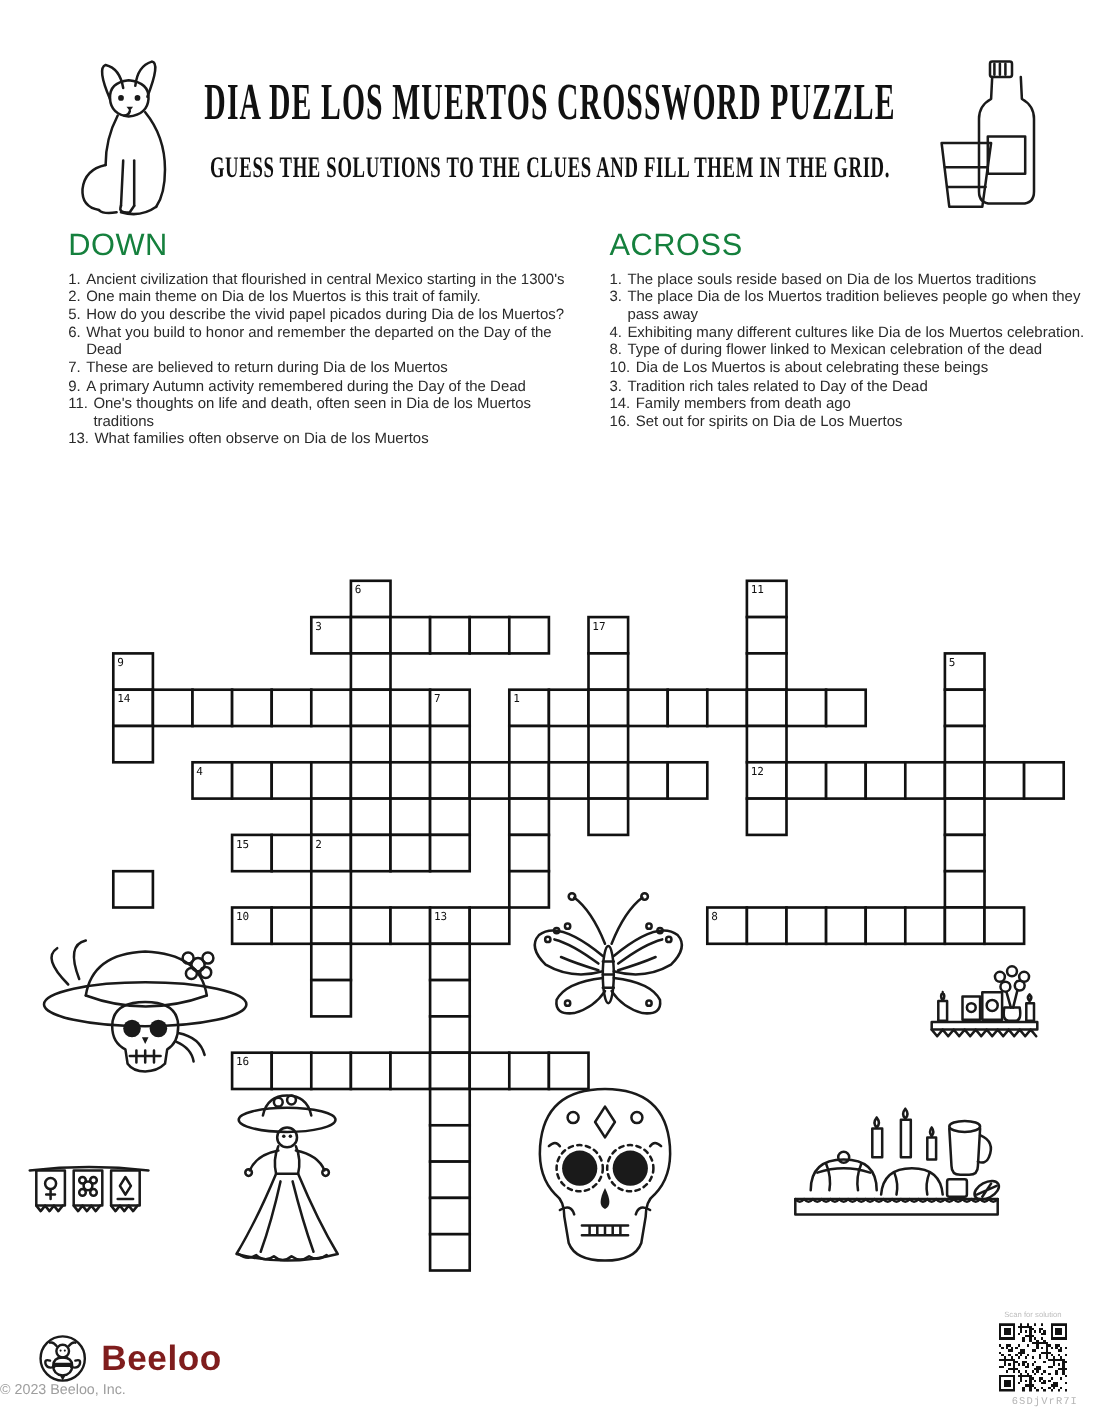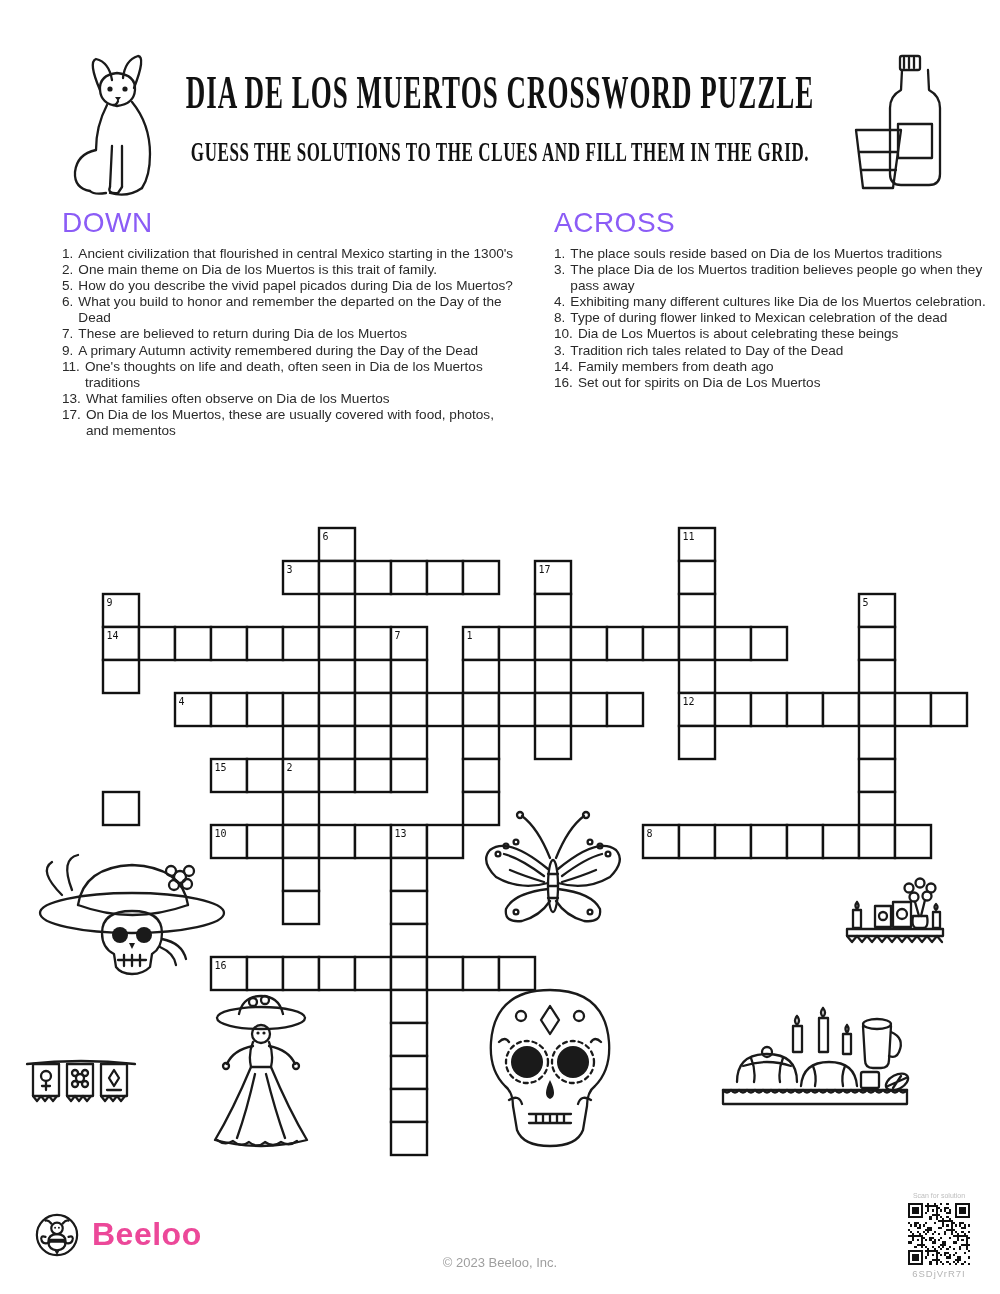--- a/index.html
+++ b/index.html
@@ -13,45 +13,45 @@
          white-space:nowrap;}
   .subtitle{position:absolute;left:0;right:0;top:137px;text-align:center;
          font-family:"Liberation Serif",serif;font-weight:bold;font-size:17px;
          letter-spacing:.6px;color:#111;transform:scaleY(1.6);transform-origin:top center;
          white-space:nowrap;}
 
   
   .clue-section{position:absolute;top:207px;width:452px;}
   #down-section{left:62px;}
   #across-section{left:530px;margin-left:24px;}
-  .clue-heading{font-size:28px;font-weight:400;color:#8b5cf6;letter-spacing:.5px;margin:0 0 7px 0;}
+  .clue-heading{font-size:28px;font-weight:400;color:#15803d;letter-spacing:.5px;margin:0 0 7px 0;}
   ul.clue-list{list-style:none;margin:0;padding:0;font-size:13.6px;line-height:16.1px;color:#2a2a2a;}
   .clue{display:flex;align-items:flex-start;}
   .clue-num{flex:0 0 auto;white-space:pre;margin-right:5px;}
   .clue-text{flex:1 1 auto;}
 
   
   #grid-wrap{position:absolute;}
   #grid-wrap svg{display:block;}
 
   
   .illus{position:absolute;}
   .illus svg{display:block;width:100%;height:100%;}
 
   
   #brand-logo{position:absolute;left:34px;top:1212px;width:46px;height:46px;}
   #brand-text{position:absolute;left:92px;top:1216px;font-size:32px;font-weight:bold;
-              letter-spacing:.5px;color:#ec4899;}
-  #copyright{position:absolute;left:0;right:0;top:1255px;text-align:center;
+              letter-spacing:.5px;color:#7f1d1d;}
+  #copyright{position:absolute;left:0;right:0;top:1255px;text-align:left;
              font-size:13px;color:#9e9e9e;}
   #qr-label{position:absolute;left:905px;top:1192px;width:68px;text-align:center;
             font-size:7px;color:#bdbdbd;}
   #qr-box{position:absolute;left:908px;top:1203px;width:62px;height:62px;}
-  #qr-code-text{position:absolute;left:898px;top:1268px;width:82px;text-align:center;
-                font-size:9.5px;letter-spacing:1px;color:#b5b5b5;}
+  #qr-code-text{position:absolute;left:898px;top:1268px;width:82px;text-align:right;
+                font-size:9.5px;letter-spacing:1px;color:#b5b5b5;font-family:Liberation Mono, monospace;}
   .ln{fill:none;stroke:#1a1a1a;stroke-width:2.3;stroke-linecap:round;stroke-linejoin:round;}
   .fl{fill:#1a1a1a;stroke:none;}
 </style>
 </head>
 <body>
 
 <div id="page">
 
   <div class="title">DIA DE LOS MUERTOS CROSSWORD PUZZLE</div>
   <div class="subtitle">GUESS THE SOLUTIONS TO THE CLUES AND FILL THEM IN THE GRID.</div>
@@ -114,24 +114,20 @@
           <span class="clue-num">9.</span>
           <span class="clue-text">A primary Autumn activity remembered during the Day of the Dead</span>
         </li>
         <li class="clue">
           <span class="clue-num">11.</span>
           <span class="clue-text">One's thoughts on life and death, often seen in Dia de los Muertos traditions</span>
         </li>
         <li class="clue">
           <span class="clue-num">13.</span>
           <span class="clue-text">What families often observe on Dia de los Muertos</span>
-        </li>
-        <li class="clue">
-          <span class="clue-num">17.</span>
-          <span class="clue-text">On Dia de los Muertos, these are usually covered with food, photos, and mementos</span>
         </li>
       </ul>
   </div>
 
   <div id="across-section" class="clue-section">
     <h2 class="clue-heading">ACROSS</h2>
     <ul id="across-list" class="clue-list">
         <li class="clue">
           <span class="clue-num">1.</span>
           <span class="clue-text">The place souls reside based on Dia de los Muertos traditions</span>

